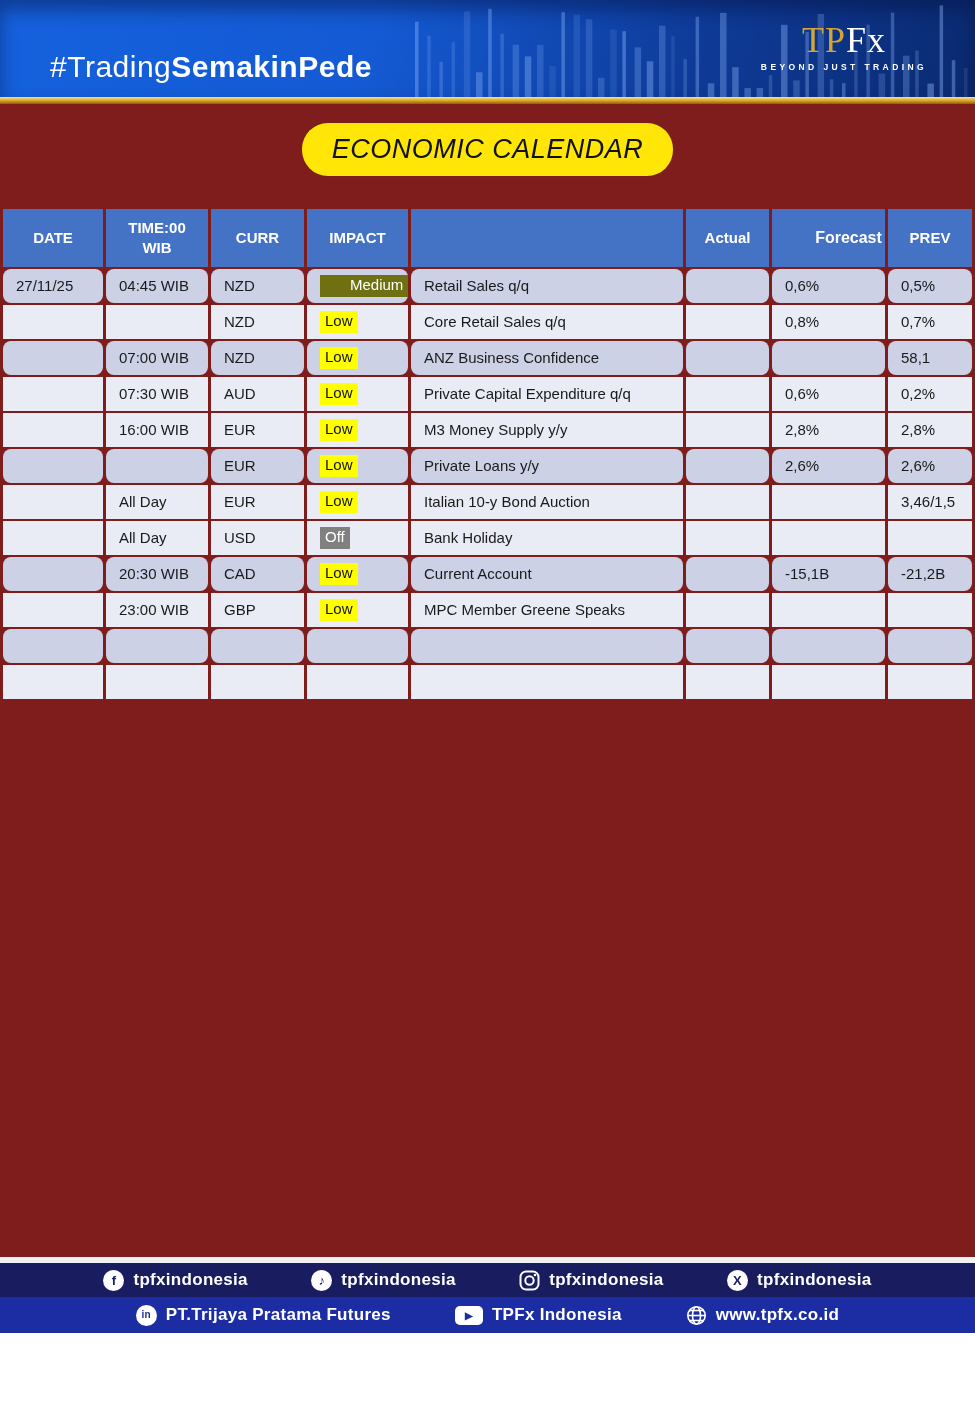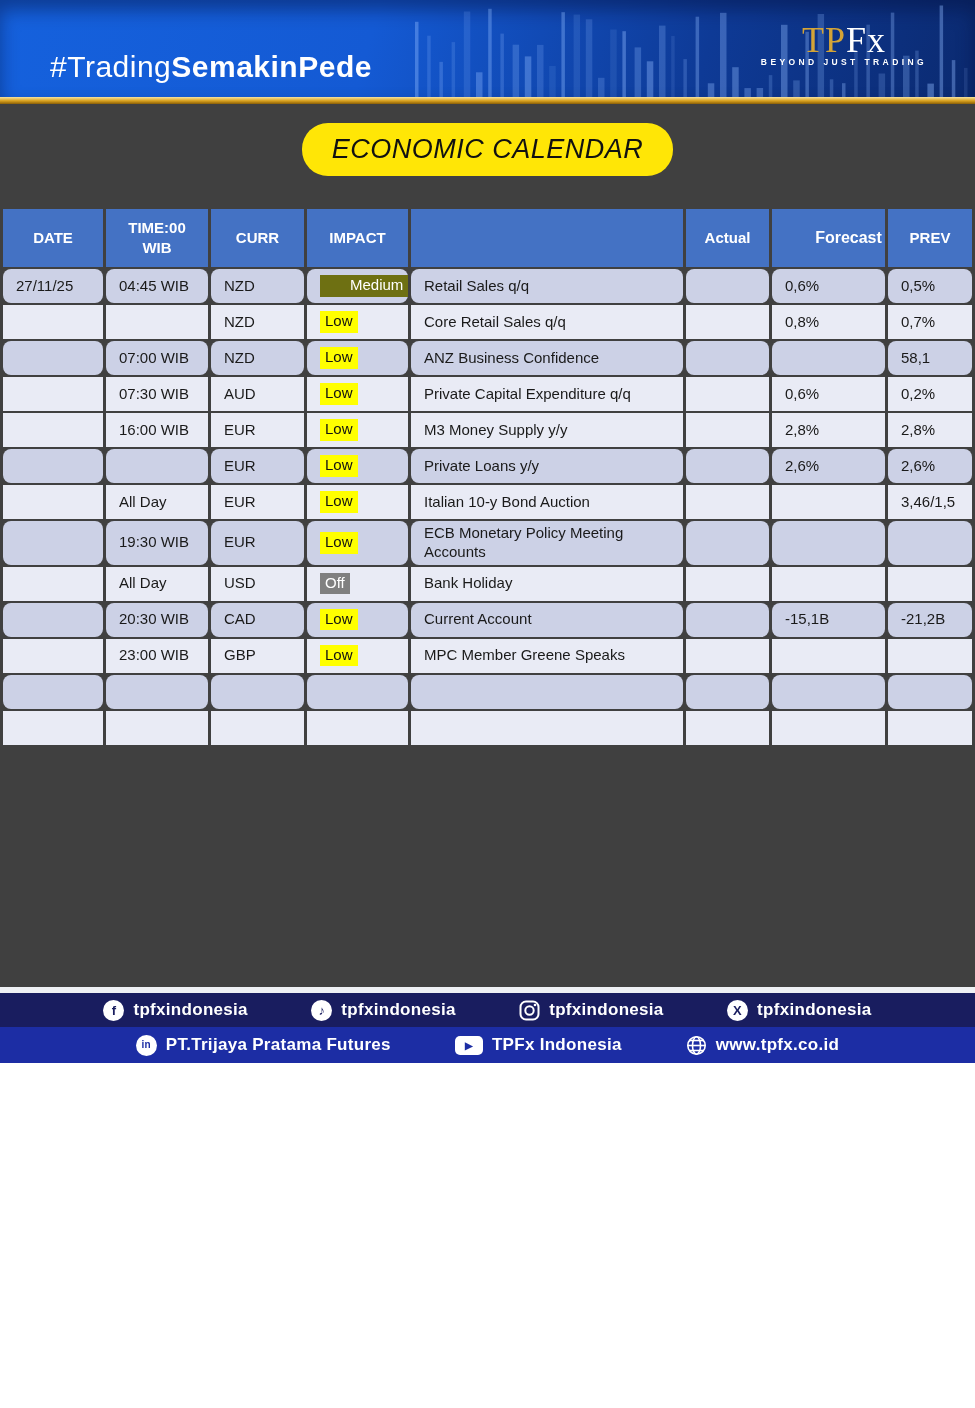--- a/index.html
+++ b/index.html
@@ -8,38 +8,38 @@
     --title-yellow:#ffe606;
     --table-header-blue:#4472c4;
     --row-dark:#ccd1e6; --row-light:#e9ebf5;
     --impact-medium:#6e7012; --impact-low:#ffff00; --impact-off:#808080;
     --footer-navy:#191d5f; --footer-blue:#1c2da4;
     --body-text:#1a1a1a;
   }
   *{margin:0;padding:0;box-sizing:border-box;}
   html,body{width:975px;}
   body{font-family:"Liberation Sans",sans-serif;background:#ffffff;color:var(--body-text);}
-  .page{position:relative;width:975px;height:1063px;background:#404040;overflow:hidden;}
+  .page{position:relative;width:975px;height:1333px;background:#7f1d1d;overflow:hidden;}
 
   
   .banner{position:relative;height:104px;width:100%;}
   .banner-bg{position:absolute;inset:0 0 7px 0;
     background:linear-gradient(105deg,var(--header-blue-1) 0%,#145ad4 38%,var(--header-blue-2) 72%,var(--header-blue-3) 100%);
     box-shadow:inset 0 10px 18px rgba(5,15,60,.45);}
   .banner-bars{position:absolute;right:0;top:0;width:560px;height:97px;}
   .gold-strip{position:absolute;left:0;right:0;bottom:0;height:7px;
     background:linear-gradient(to bottom,var(--gold-1) 0%,var(--gold-2) 55%,var(--gold-3) 100%);}
   .hashtag{position:absolute;left:50px;top:50px;font-size:30px;color:#ffffff;letter-spacing:.5px;}
   .hashtag .thin{font-weight:400;}
   .hashtag .bold{font-weight:700;}
   .logo{position:absolute;right:48px;top:22px;text-align:center;line-height:1;}
   .logo-word{font-family:"Liberation Serif",serif;font-size:36px;font-weight:400;letter-spacing:1px;}
   .logo-tp{color:#d4a437;}
   .logo-fx{color:#ffffff;}
-  .logo-tagline{color:#ffffff;font-size:8.5px;font-weight:700;letter-spacing:3.4px;}
+  .logo-tagline{margin-top:5px;color:#ffffff;font-size:8.5px;font-weight:700;letter-spacing:3.4px;}
 
   
   .title-wrap{display:flex;justify-content:center;margin-top:19px;}
   .title-pill{background:var(--title-yellow);border-radius:26px;padding:11px 30px;}
   .title-text{font-size:27px;font-weight:400;font-style:italic;color:#111111;letter-spacing:.5px;}
 
   
   .table-wrap{margin-top:31px;}
   table.calendar{width:975px;table-layout:fixed;border-collapse:separate;border-spacing:3px 2px;}
   th{background:var(--table-header-blue);color:#ffffff;font-weight:700;font-size:15px;
@@ -231,30 +231,20 @@
           <tr class="light">
             <td class="col-date"></td>
             <td class="col-time">All Day</td>
             <td class="col-curr">EUR</td>
             <td class="col-impact"><span class="badge badge-low">Low</span></td>
             <td class="col-event">Italian 10-y Bond Auction</td>
             <td class="col-actual"></td>
             <td class="col-forecast"></td>
             <td class="col-prev">3,46/1,5</td>
           </tr>
-          <tr class="dark">
-            <td class="col-date"></td>
-            <td class="col-time">19:30 WIB</td>
-            <td class="col-curr">EUR</td>
-            <td class="col-impact"><span class="badge badge-low">Low</span></td>
-            <td class="col-event">ECB Monetary Policy Meeting Accounts</td>
-            <td class="col-actual"></td>
-            <td class="col-forecast"></td>
-            <td class="col-prev"></td>
-          </tr>
           <tr class="light">
             <td class="col-date"></td>
             <td class="col-time">All Day</td>
             <td class="col-curr">USD</td>
             <td class="col-impact"><span class="badge badge-off">Off</span></td>
             <td class="col-event">Bank Holiday</td>
             <td class="col-actual"></td>
             <td class="col-forecast"></td>
             <td class="col-prev"></td>
           </tr>

